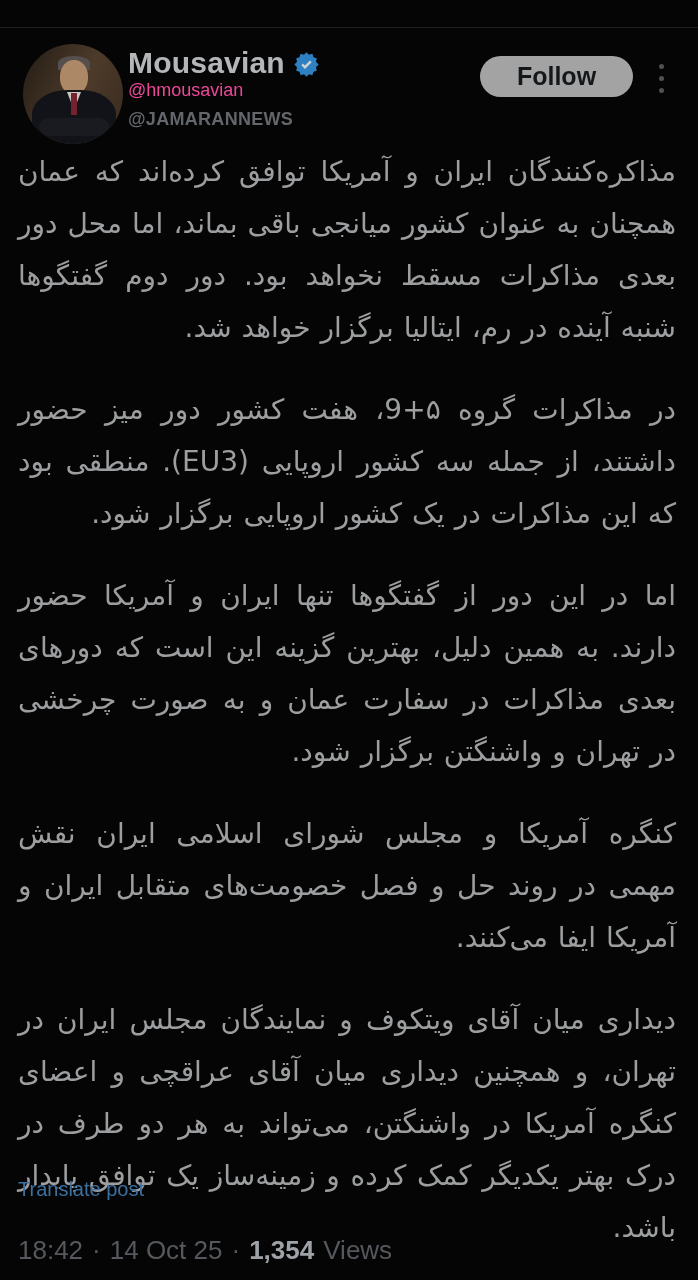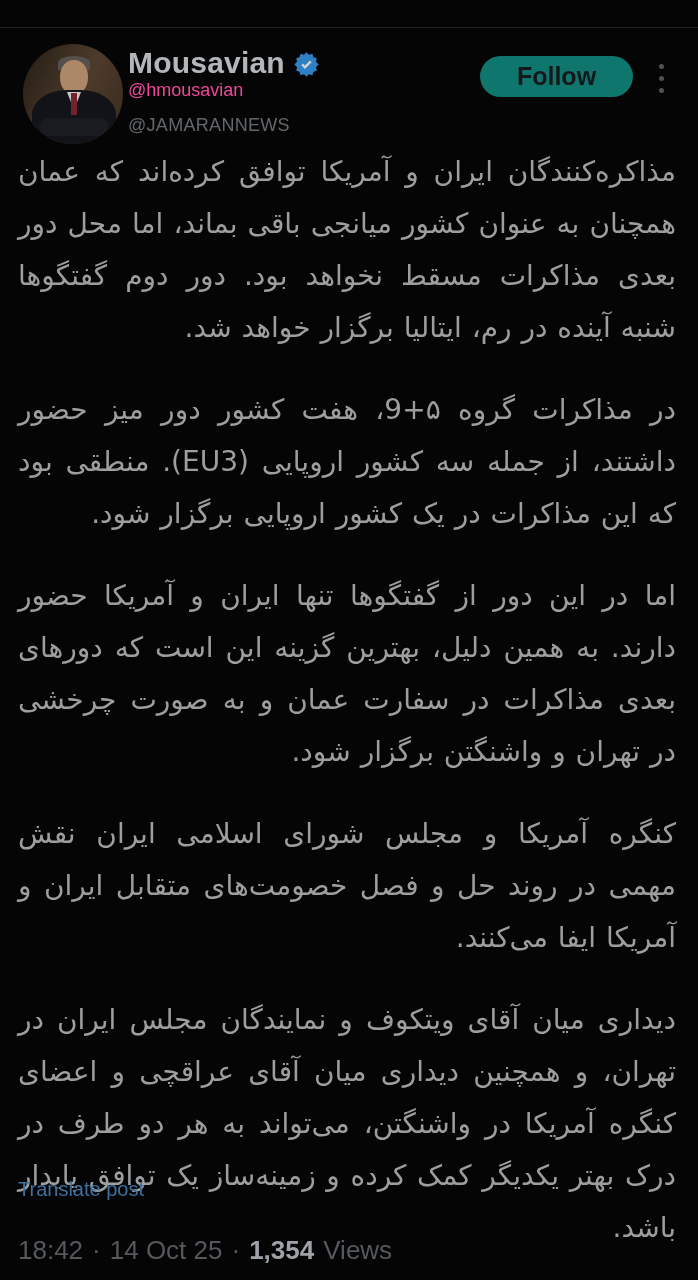--- a/index.html
+++ b/index.html
@@ -40,27 +40,27 @@
   .avatar .arms  { position: absolute; left: 16px; top: 74px; width: 70px; height: 18px; border-radius: 9px; background: #1a1b21; }
 
   .name-block { position: absolute; left: 128px; top: 18px; }
   .display-name-row { display: flex; align-items: center; gap: 8px; cursor: pointer; }
   .display-name {
     font-size: 30px; font-weight: bold; color: #b4b7ba; letter-spacing: 0.2px;
   }
   .badge { width: 27px; height: 27px; display: inline-block; margin-top: 2px; }
   .badge svg { display: block; }
   .handle { font-size: 18px; color: #ec4899; cursor: pointer; }
-  .watermark { font-size: 18px; font-weight: normal; color: #63676b; margin-top: 14px; letter-spacing: 0.3px; }
+  .watermark { font-size: 18px; font-weight: bold; color: #63676b; margin-top: 8px; letter-spacing: 0.3px; }
 
   .follow-btn {
     position: absolute; left: 480px; top: 28px;
     width: 153px; height: 41px;
     border: none; border-radius: 21px;
-    background: #0f766e;
+    background: #a3a3a3;
     color: #15181b;
     font-family: "Liberation Sans", "DejaVu Sans", sans-serif;
     font-size: 25px; font-weight: bold;
     cursor: pointer;
   }
 
   .more-btn {
     position: absolute; left: 648px; top: 30px;
     width: 26px; height: 40px;
     display: flex; flex-direction: column; align-items: center; justify-content: center; gap: 7px;

